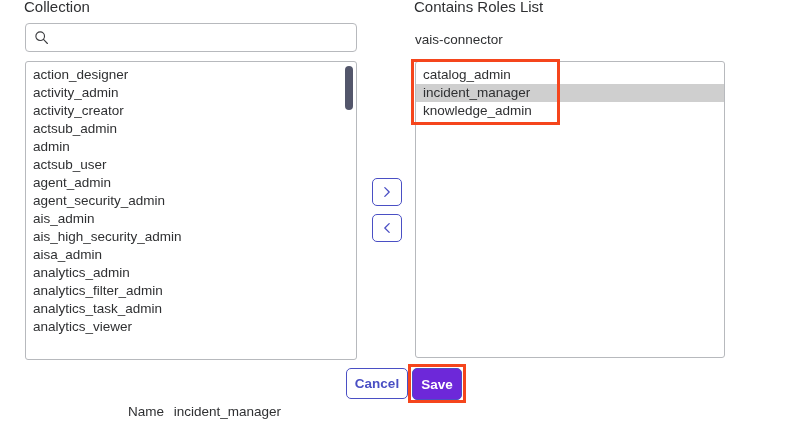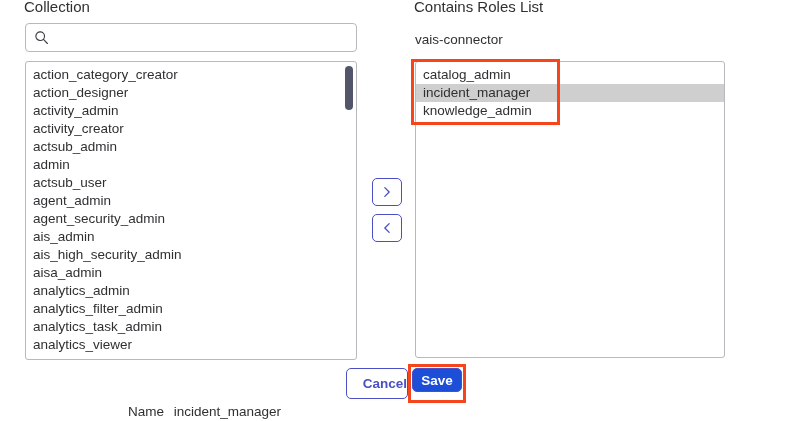--- a/index.html
+++ b/index.html
@@ -149,31 +149,30 @@
     height: 31px;
     border: 1px solid #4a4fc4;
     border-radius: 5px;
     background: #fff;
     color: #4a4fc4;
     font-family: "Liberation Sans", sans-serif;
     font-size: 13.5px;
     font-weight: bold;
     cursor: pointer;
     padding: 0;
-    text-align: right;
   }
   #save-button {
     position: absolute;
     left: 412px;
     top: 368px;
     width: 50px;
-    height: 24px;
+    height: 32px;
     border: 1px solid #4a4fc4;
     border-radius: 5px;
-    background: #1d4ed8;
+    background: #6d28d9;
     color: #ffffff;
     font-family: "Liberation Sans", sans-serif;
     font-size: 13.5px;
     font-weight: bold;
     cursor: pointer;
     padding: 0;
   }
 
   
   #name-row {
@@ -211,21 +210,20 @@
     <svg viewBox="0 0 16 16" width="15" height="15" aria-hidden="true">
       <circle cx="6.6" cy="6.6" r="4.6" fill="none" stroke="#3a3b3e" stroke-width="1.2"></circle>
       <line x1="10.1" y1="10.1" x2="14.3" y2="14.4" stroke="#3a3b3e" stroke-width="1.2" stroke-linecap="round"></line>
     </svg>
   </span>
   <input id="search-input" type="text" placeholder="" style="">
 </div>
 
 <div class="listbox" id="available-list">
   <div class="list-inner" id="available-list-inner">
-      <div class="list-item">action_category_creator</div>
       <div class="list-item">action_designer</div>
       <div class="list-item">activity_admin</div>
       <div class="list-item">activity_creator</div>
       <div class="list-item">actsub_admin</div>
       <div class="list-item">admin</div>
       <div class="list-item">actsub_user</div>
       <div class="list-item">agent_admin</div>
       <div class="list-item">agent_security_admin</div>
       <div class="list-item">ais_admin</div>
       <div class="list-item">ais_high_security_admin</div>

